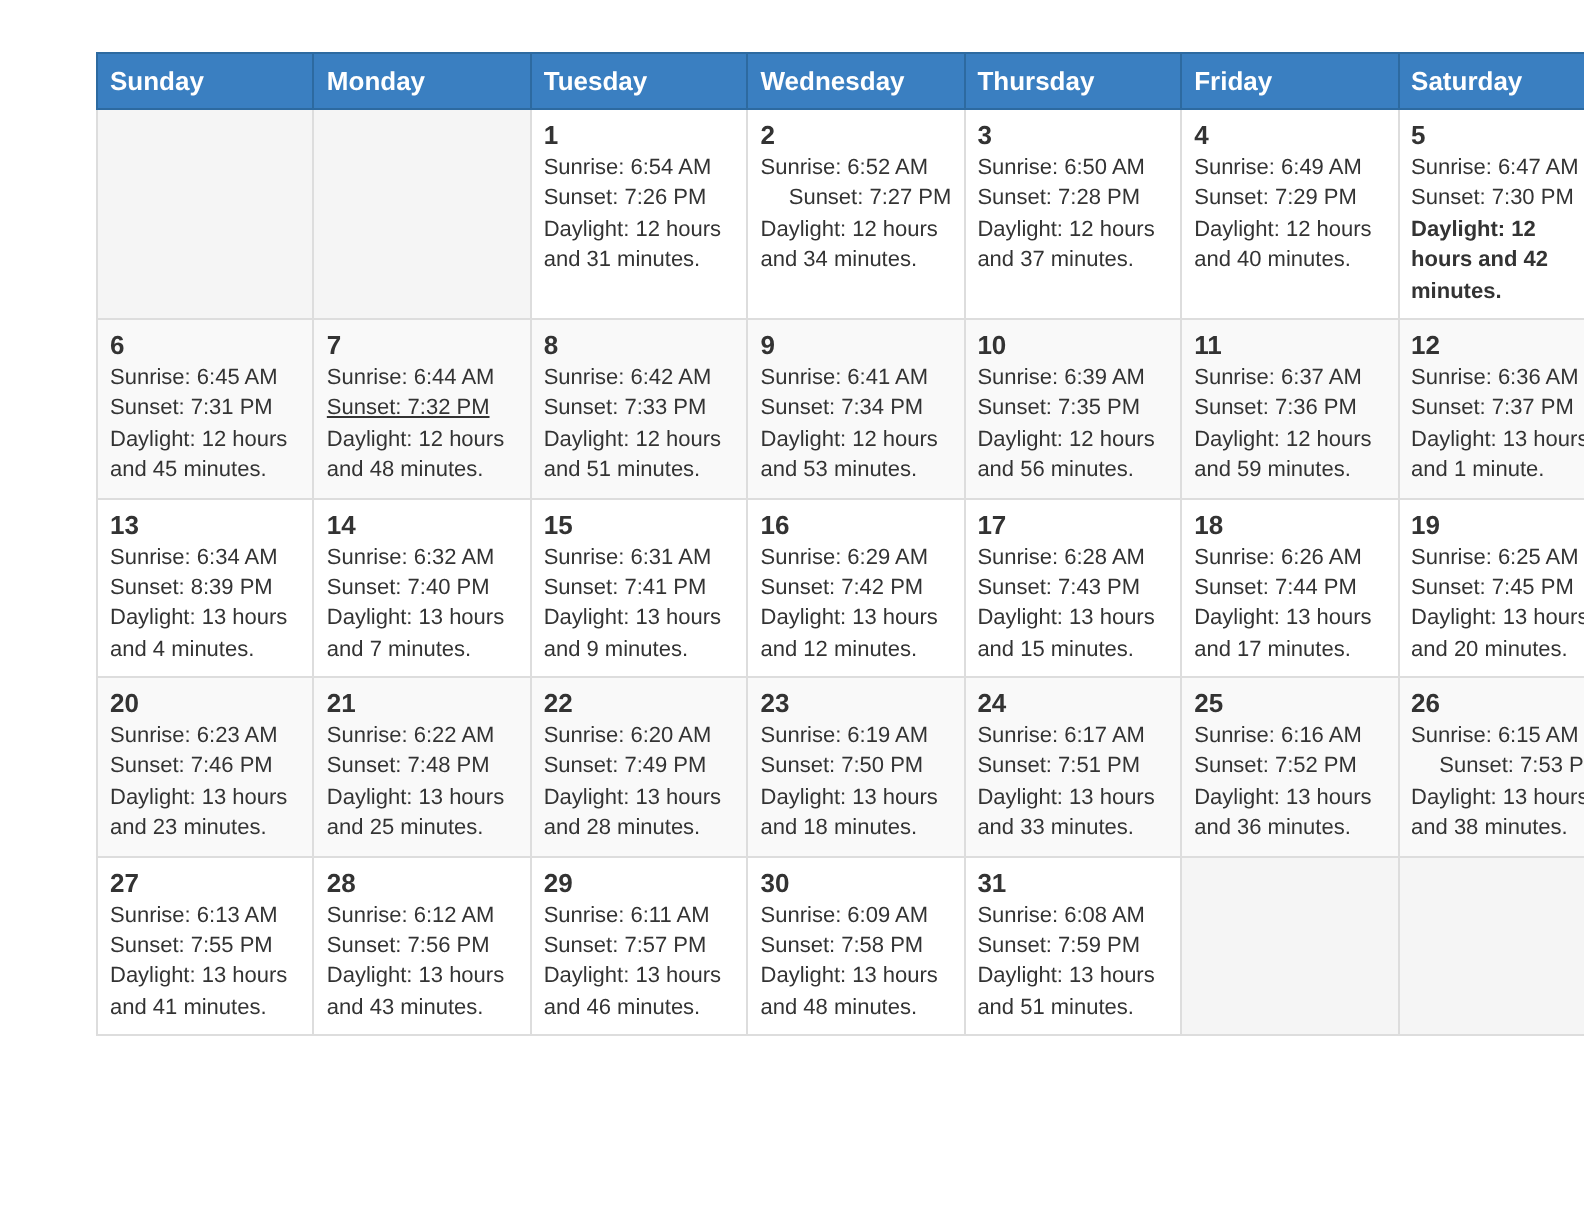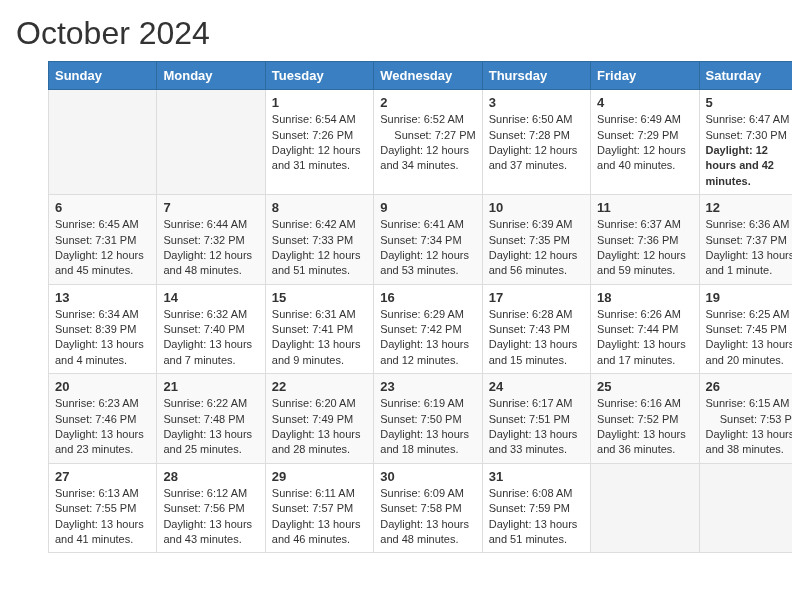--- a/index.html
+++ b/index.html
@@ -85,21 +85,20 @@
     }
     .calendar tr td.empty-cell {
       background: #f5f5f5;
     }
   </style>
 </head>
 <body>
 
 <div class="header">
   <div class="title-block">
-    <div class="month-title">October 2024</div>
   </div>
 </div>
 
 <table class="calendar" id="cal-table">
   <thead>
     <tr id="cal-header">
         <th>Sunday</th>
         <th>Monday</th>
         <th>Tuesday</th>
         <th>Wednesday</th>
@@ -146,21 +145,21 @@
       <tr>
         <td>
           <span class="day-number">6</span>
           <div style="line-height: 1.4;">Sunrise: 6:45 AM</div>
           <div style="line-height: 1.4;">Sunset: 7:31 PM</div>
           <div style="line-height: 1.4;">Daylight: 12 hours and 45 minutes.</div>
         </td>
         <td>
           <span class="day-number">7</span>
           <div style="line-height: 1.4;">Sunrise: 6:44 AM</div>
-          <div style="line-height: 1.4;">Sunset: 7:32 PM</div>
+          <div style="line-height: 1.4; text-decoration: underline;">Sunset: 7:32 PM</div>
           <div style="line-height: 1.4;">Daylight: 12 hours and 48 minutes.</div>
         </td>
         <td>
           <span class="day-number">8</span>
           <div style="line-height: 1.4;">Sunrise: 6:42 AM</div>
           <div style="line-height: 1.4;">Sunset: 7:33 PM</div>
           <div style="line-height: 1.4;">Daylight: 12 hours and 51 minutes.</div>
         </td>
         <td>
           <span class="day-number">9</span>

